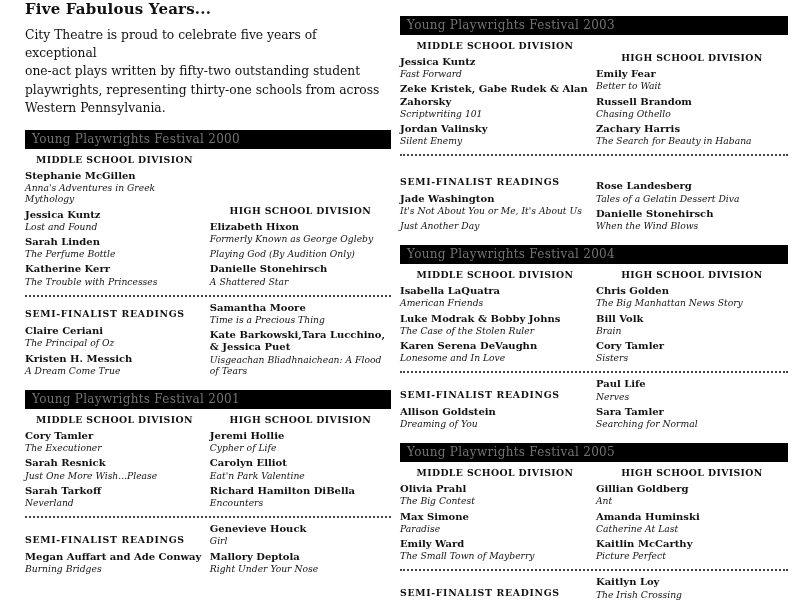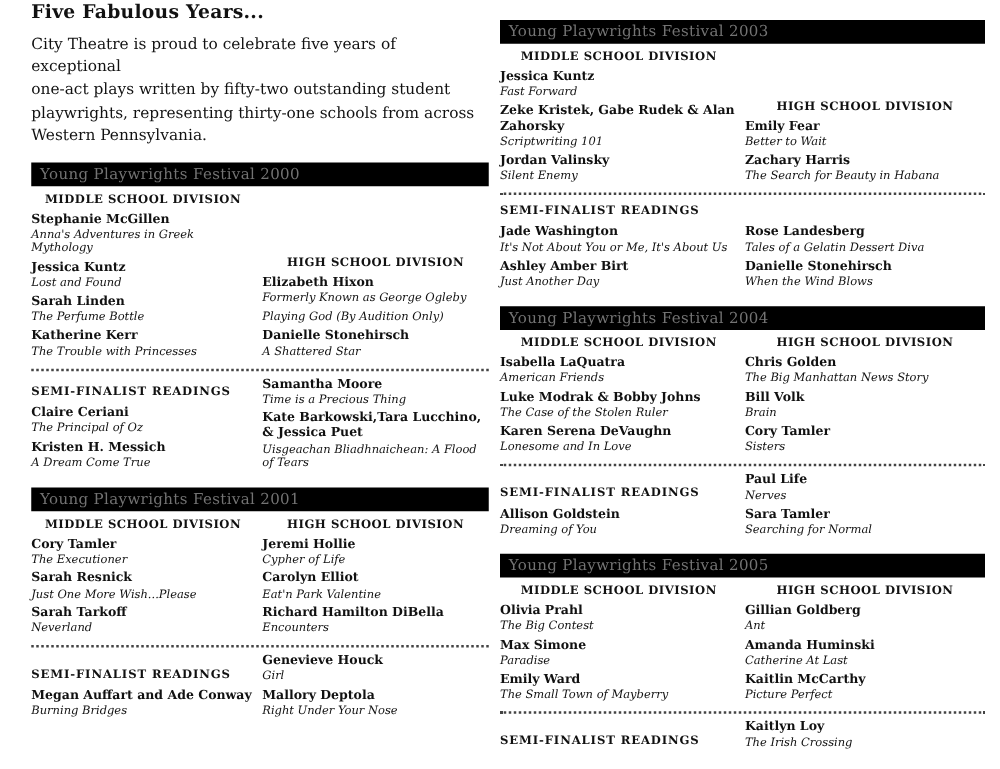--- a/index.html
+++ b/index.html
@@ -251,35 +251,38 @@
               <div class="entry-play">Silent Enemy</div>
             </div>
           </div>
           <div class="col col-h">
             <div class="division-label">HIGH SCHOOL DIVISION</div>
             <div class="entry">
               <div class="entry-name">Emily Fear</div>
               <div class="entry-play">Better to Wait</div>
             </div>
             <div class="entry">
+              <div class="entry-name">Russell Brandom</div>
+              <div class="entry-play">Chasing Othello</div>
+            </div>
+            <div class="entry">
               <div class="entry-name">Zachary Harris</div>
               <div class="entry-play">The Search for Beauty in Habana</div>
             </div>
           </div>
         </div>
         <div class="dotted"></div>
         <div class="cols semi">
           <div class="col col-m">
             <div class="semi-label">SEMI-FINALIST READINGS</div>
             <div class="entry">
               <div class="entry-name">Jade Washington</div>
               <div class="entry-play">It's Not About You or Me, It's About Us</div>
             </div>
             <div class="entry">
-              <div class="entry-name">Ashley Amber Birt</div>
               <div class="entry-play">Just Another Day</div>
             </div>
           </div>
           <div class="col col-h offset">
             <div class="entry">
               <div class="entry-name">Rose Landesberg</div>
               <div class="entry-play">Tales of a Gelatin Dessert Diva</div>
             </div>
             <div class="entry">
               <div class="entry-name">Danielle Stonehirsch</div>

